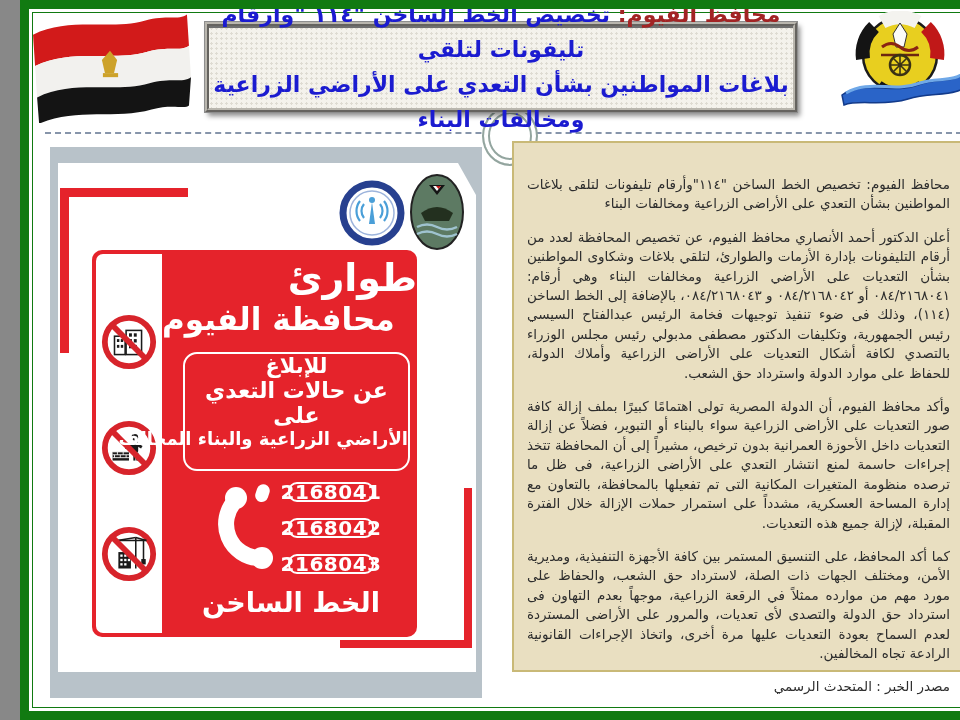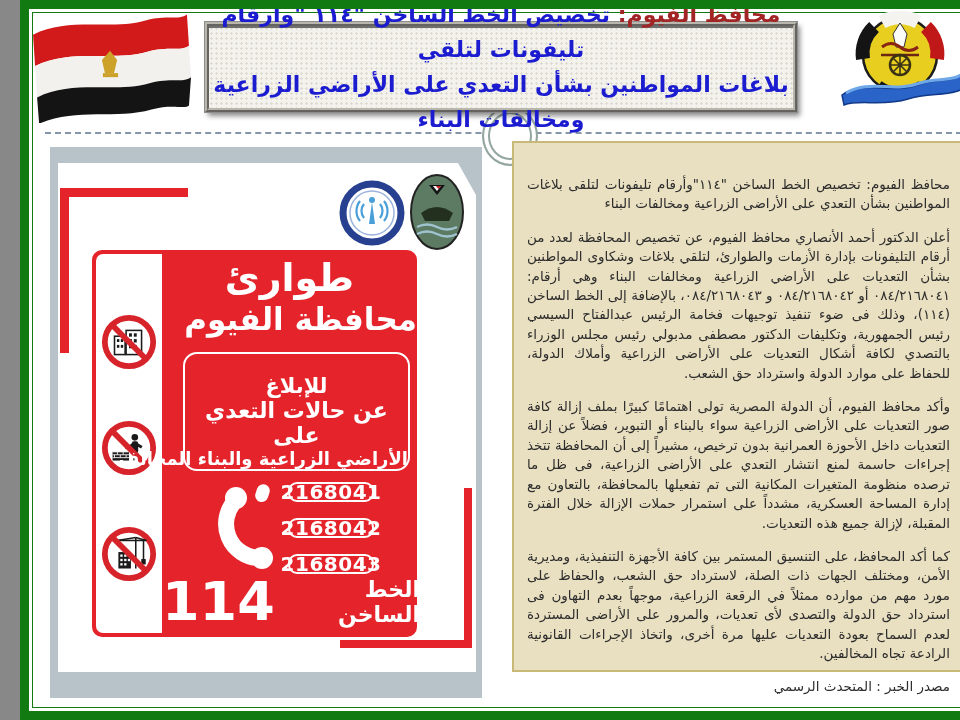--- a/index.html
+++ b/index.html
@@ -51,39 +51,39 @@
   .crisis-logo{position:absolute; left:281px; top:17px; width:66px; height:66px;}
   .oval-logo{position:absolute; left:351px; top:10px; width:56px; height:78px;}
 
   .redbox{position:absolute; left:34px; top:87px; width:325px; height:387px;
     background:#e5232b; border-radius:10px;}
   .strip{position:absolute; left:4px; top:4px; width:66px; height:379px;
     background:#fff; border-radius:7px 0 0 7px;}
   .nosign{position:absolute; left:4px; width:58px; height:58px;}
   .ns1{top:59px;} .ns2{top:165px;} .ns3{top:271px;}
 
-  .redbox .h1{position:absolute; left:70px; top:8px; width:255px; text-align:center;
+  .redbox .h1{position:absolute; left:70px; top:8px; width:255px; text-align:right;
     color:#fff; font-weight:bold; font-size:38px; line-height:1.1;}
-  .redbox .h2{position:absolute; left:70px; top:52px; width:255px; text-align:right;
+  .redbox .h2{position:absolute; left:70px; top:52px; width:255px; text-align:left;
     color:#fff; font-weight:bold; font-size:31px; line-height:1.1;}
   .report-box{position:absolute; left:91px; top:102px; width:227px; height:119px;
     box-sizing:border-box; border:2px solid #fff; border-radius:14px;
-    display:flex; flex-direction:column; justify-content:flex-end;
+    display:flex; flex-direction:column; justify-content:flex-start;
     color:#fff; font-weight:bold; text-align:center; direction:rtl;}
   .report-box .r1{font-size:21px;}
   .report-box .r2{font-size:22px;}
   .report-box .r3{font-size:18px; white-space:nowrap;padding-left:24px;}
   .phone-svg{position:absolute; left:120px; top:230px; width:72px; height:96px;}
   .pill{position:absolute; left:196px; width:86px; height:20px; box-sizing:border-box;
     border:2px solid #fff; border-radius:9px; color:#fff; font-weight:bold; font-size:20px;
     display:flex; align-items:center; justify-content:center; letter-spacing:.5px;}
   .p1{top:232px;} .p2{top:268px;} .p3{top:304px;}
   .hotline{position:absolute; left:70px; top:322px; width:258px; height:60px;
     display:flex; direction:rtl; align-items:center; justify-content:center; gap:12px; color:#fff;}
-  .hotline .lbl{font-weight:bold; font-size:22px;}
+  .hotline .lbl{font-weight:bold; font-size:27px;}
   .hotline .num{font-weight:bold; font-size:54px; line-height:1;}
 
   
   .news{position:absolute; left:483px; top:132px; width:453px; height:531px; box-sizing:border-box;
     background:#e9dfc1; border:2px solid #c9b977;
     padding:32px 13px 0 13px; direction:rtl; text-align:justify;
     font-size:13.5px; line-height:19.4px; color:#2d2d2d; z-index:6;}
   .news p{margin:0 0 14px 0;}
   .news p.src{}
 
@@ -247,21 +247,20 @@
           <circle cx="50" cy="78" r="11" fill="#fff"></circle>
           <rect x="44" y="4" width="13" height="18" rx="6.5" fill="#fff" transform="rotate(18 50 13)"></rect>
         </svg>
 
         <div class="pill p1">2168041</div>
         <div class="pill p2">2168042</div>
         <div class="pill p3">2168043</div>
 
         <div class="hotline">
           <span class="lbl">الخط الساخن</span>
-          <span class="num">114</span>
         </div>
       </div>
     </div>
   </div>
 
   <div class="news">
     <p>محافظ الفيوم: تخصيص الخط الساخن "١١٤"وأرقام تليفونات لتلقى بلاغات المواطنين بشأن التعدي على الأراضى الزراعية ومخالفات البناء</p>
     <p>أعلن الدكتور أحمد الأنصاري محافظ الفيوم، عن تخصيص المحافظة لعدد من أرقام التليفونات بإدارة الأزمات والطوارئ، لتلقي بلاغات وشكاوى المواطنين بشأن التعديات على الأراضي الزراعية ومخالفات البناء وهي أرقام: ٠٨٤/٢١٦٨٠٤١ أو ٠٨٤/٢١٦٨٠٤٢ و ٠٨٤/٢١٦٨٠٤٣، بالإضافة إلى الخط الساخن (١١٤)، وذلك فى ضوء تنفيذ توجيهات فخامة الرئيس عبدالفتاح السيسي رئيس الجمهورية، وتكليفات الدكتور مصطفى مدبولي رئيس مجلس الوزراء بالتصدي لكافة أشكال التعديات على الأراضى الزراعية وأملاك الدولة، للحفاظ على موارد الدولة واسترداد حق الشعب.</p>
     <p>وأكد محافظ الفيوم، أن الدولة المصرية تولى اهتمامًا كبيرًا بملف إزالة كافة صور التعديات على الأراضى الزراعية سواء بالبناء أو التبوير، فضلاً عن إزالة التعديات داخل الأحوزة العمرانية بدون ترخيص، مشيراً إلى أن المحافظة تتخذ إجراءات حاسمة لمنع انتشار التعدي على الأراضى الزراعية، فى ظل ما ترصده منظومة المتغيرات المكانية التى تم تفعيلها بالمحافظة، بالتعاون مع إدارة المساحة العسكرية، مشدداً على استمرار حملات الإزالة خلال الفترة المقبلة، لإزالة جميع هذه التعديات.</p>
     <p>كما أكد المحافظ، على التنسيق المستمر بين كافة الأجهزة التنفيذية، ومديرية الأمن، ومختلف الجهات ذات الصلة، لاسترداد حق الشعب، والحفاظ على مورد مهم من موارده ممثلاً في الرقعة الزراعية، موجهاً بعدم التهاون فى استرداد حق الدولة والتصدى لأى تعديات، والمرور على الأراضى المستردة لعدم السماح بعودة التعديات عليها مرة أخرى، واتخاذ الإجراءات القانونية الرادعة تجاه المخالفين.</p>

